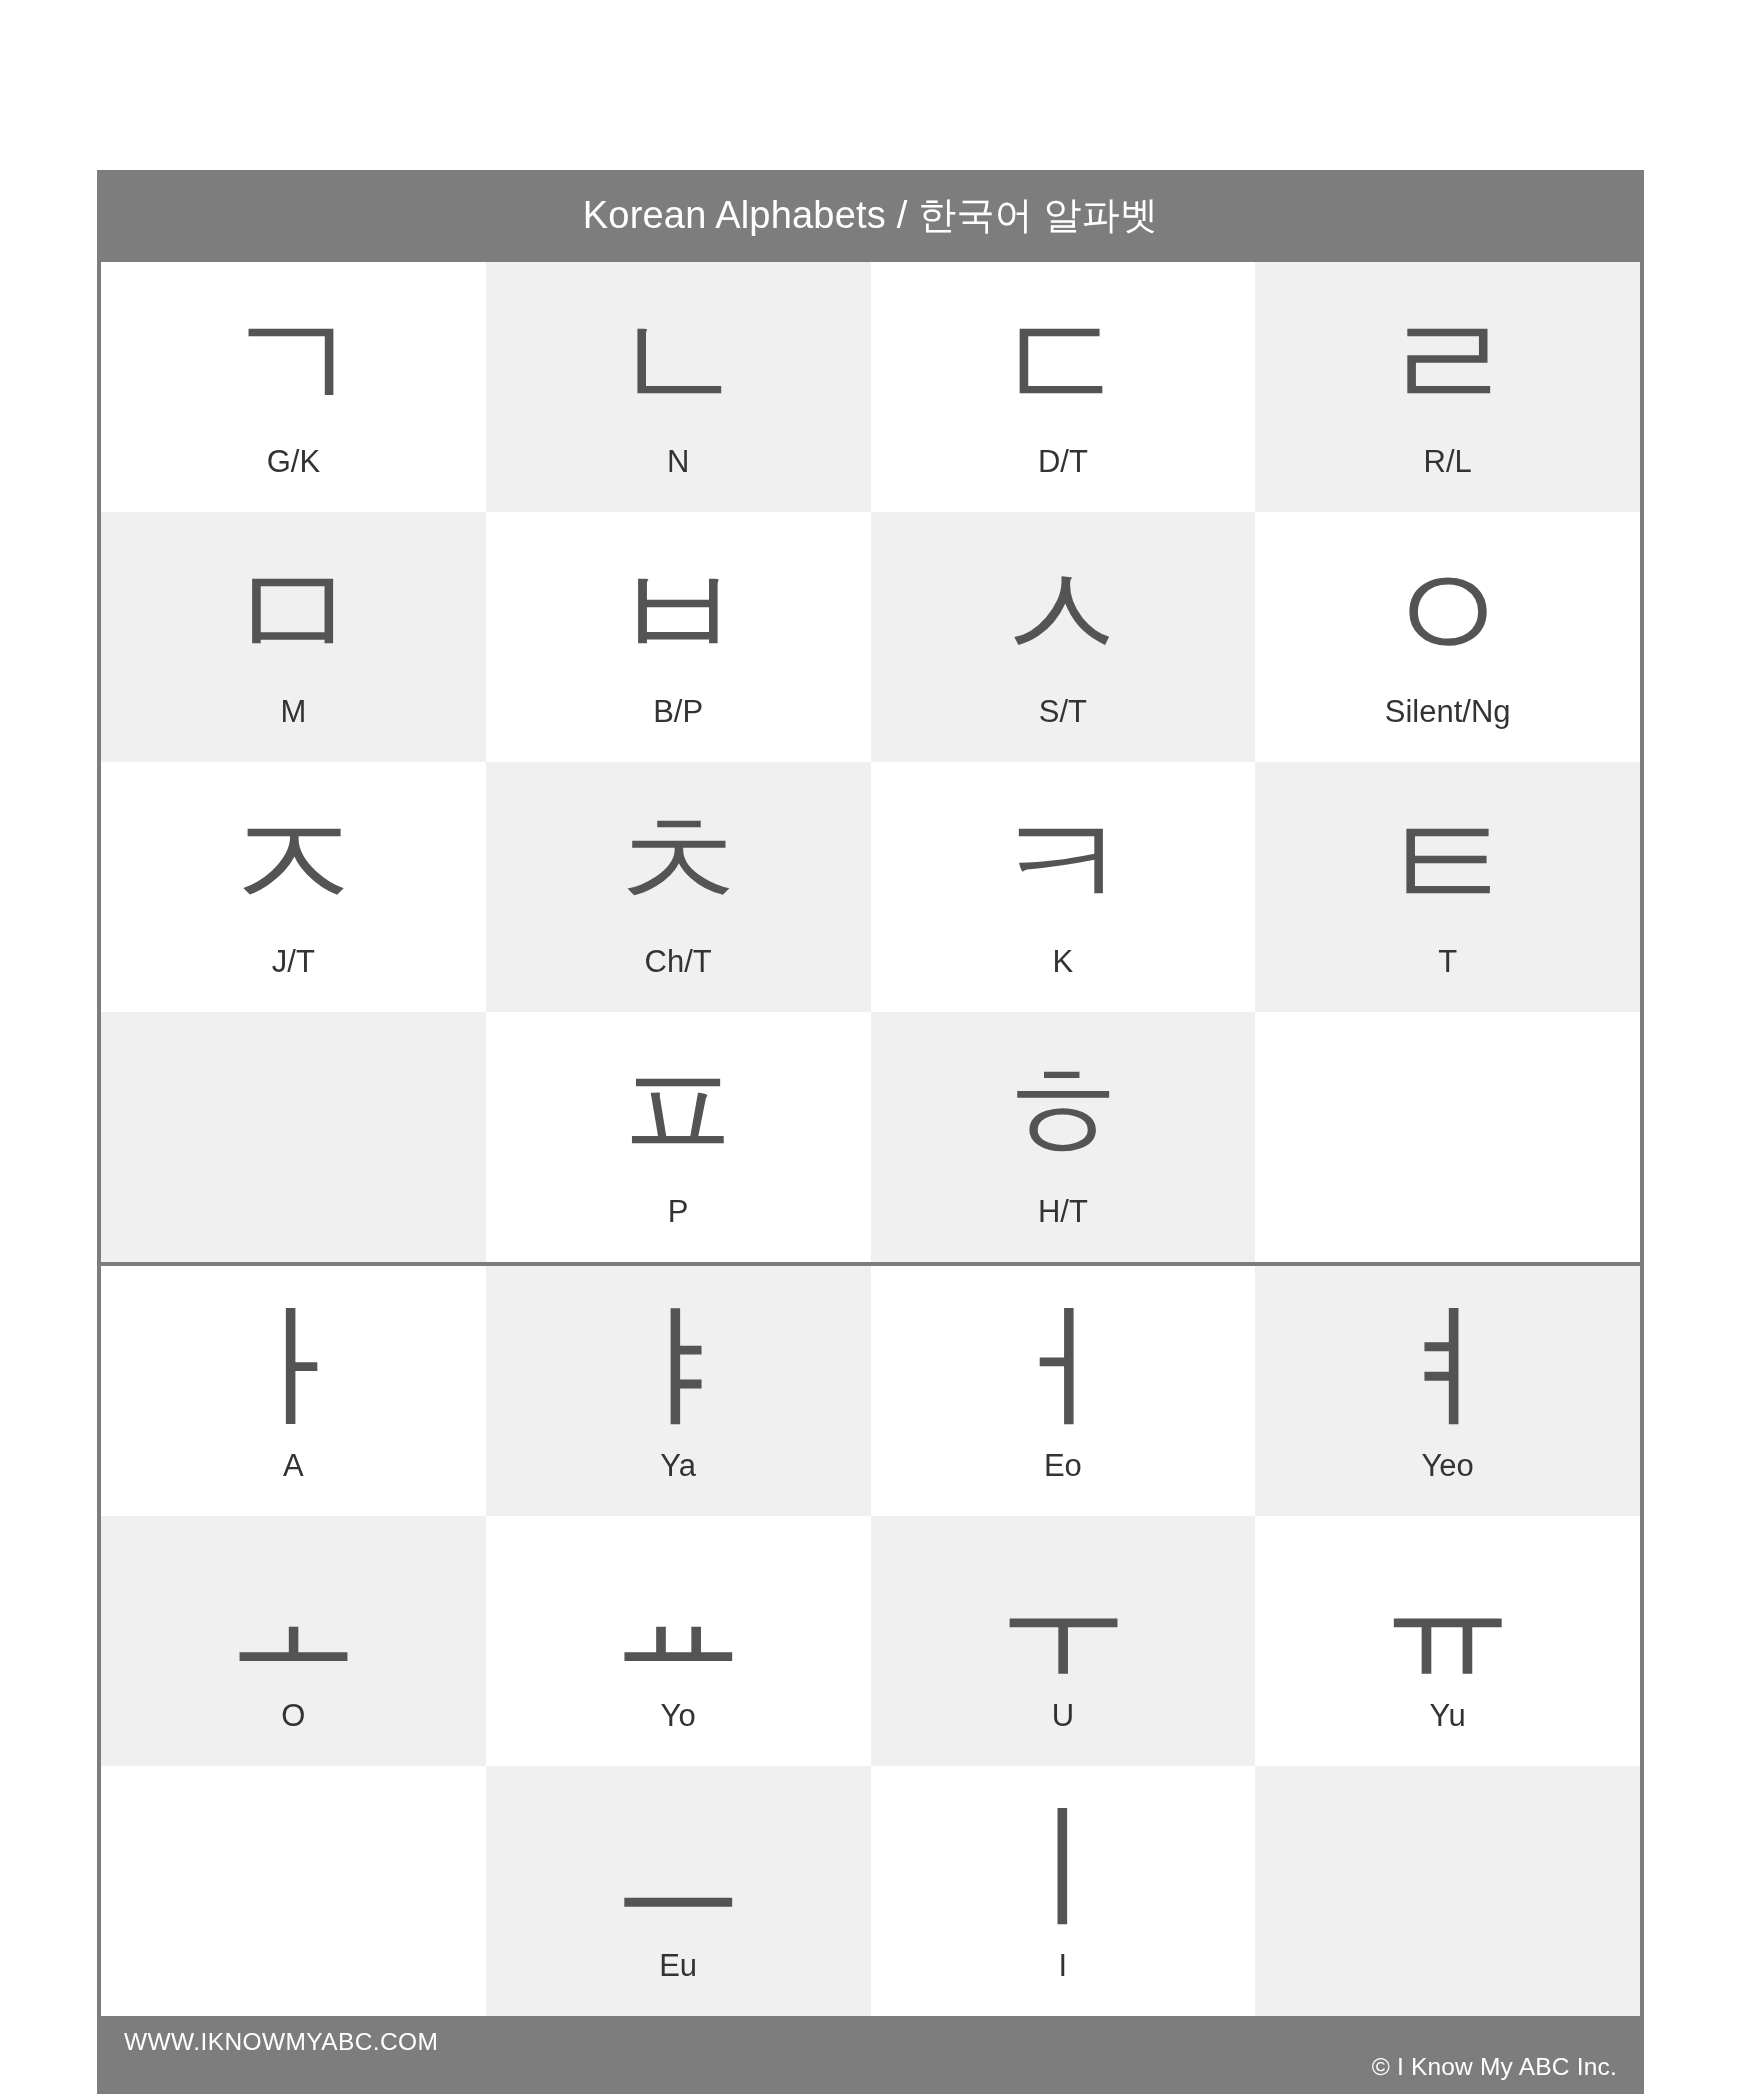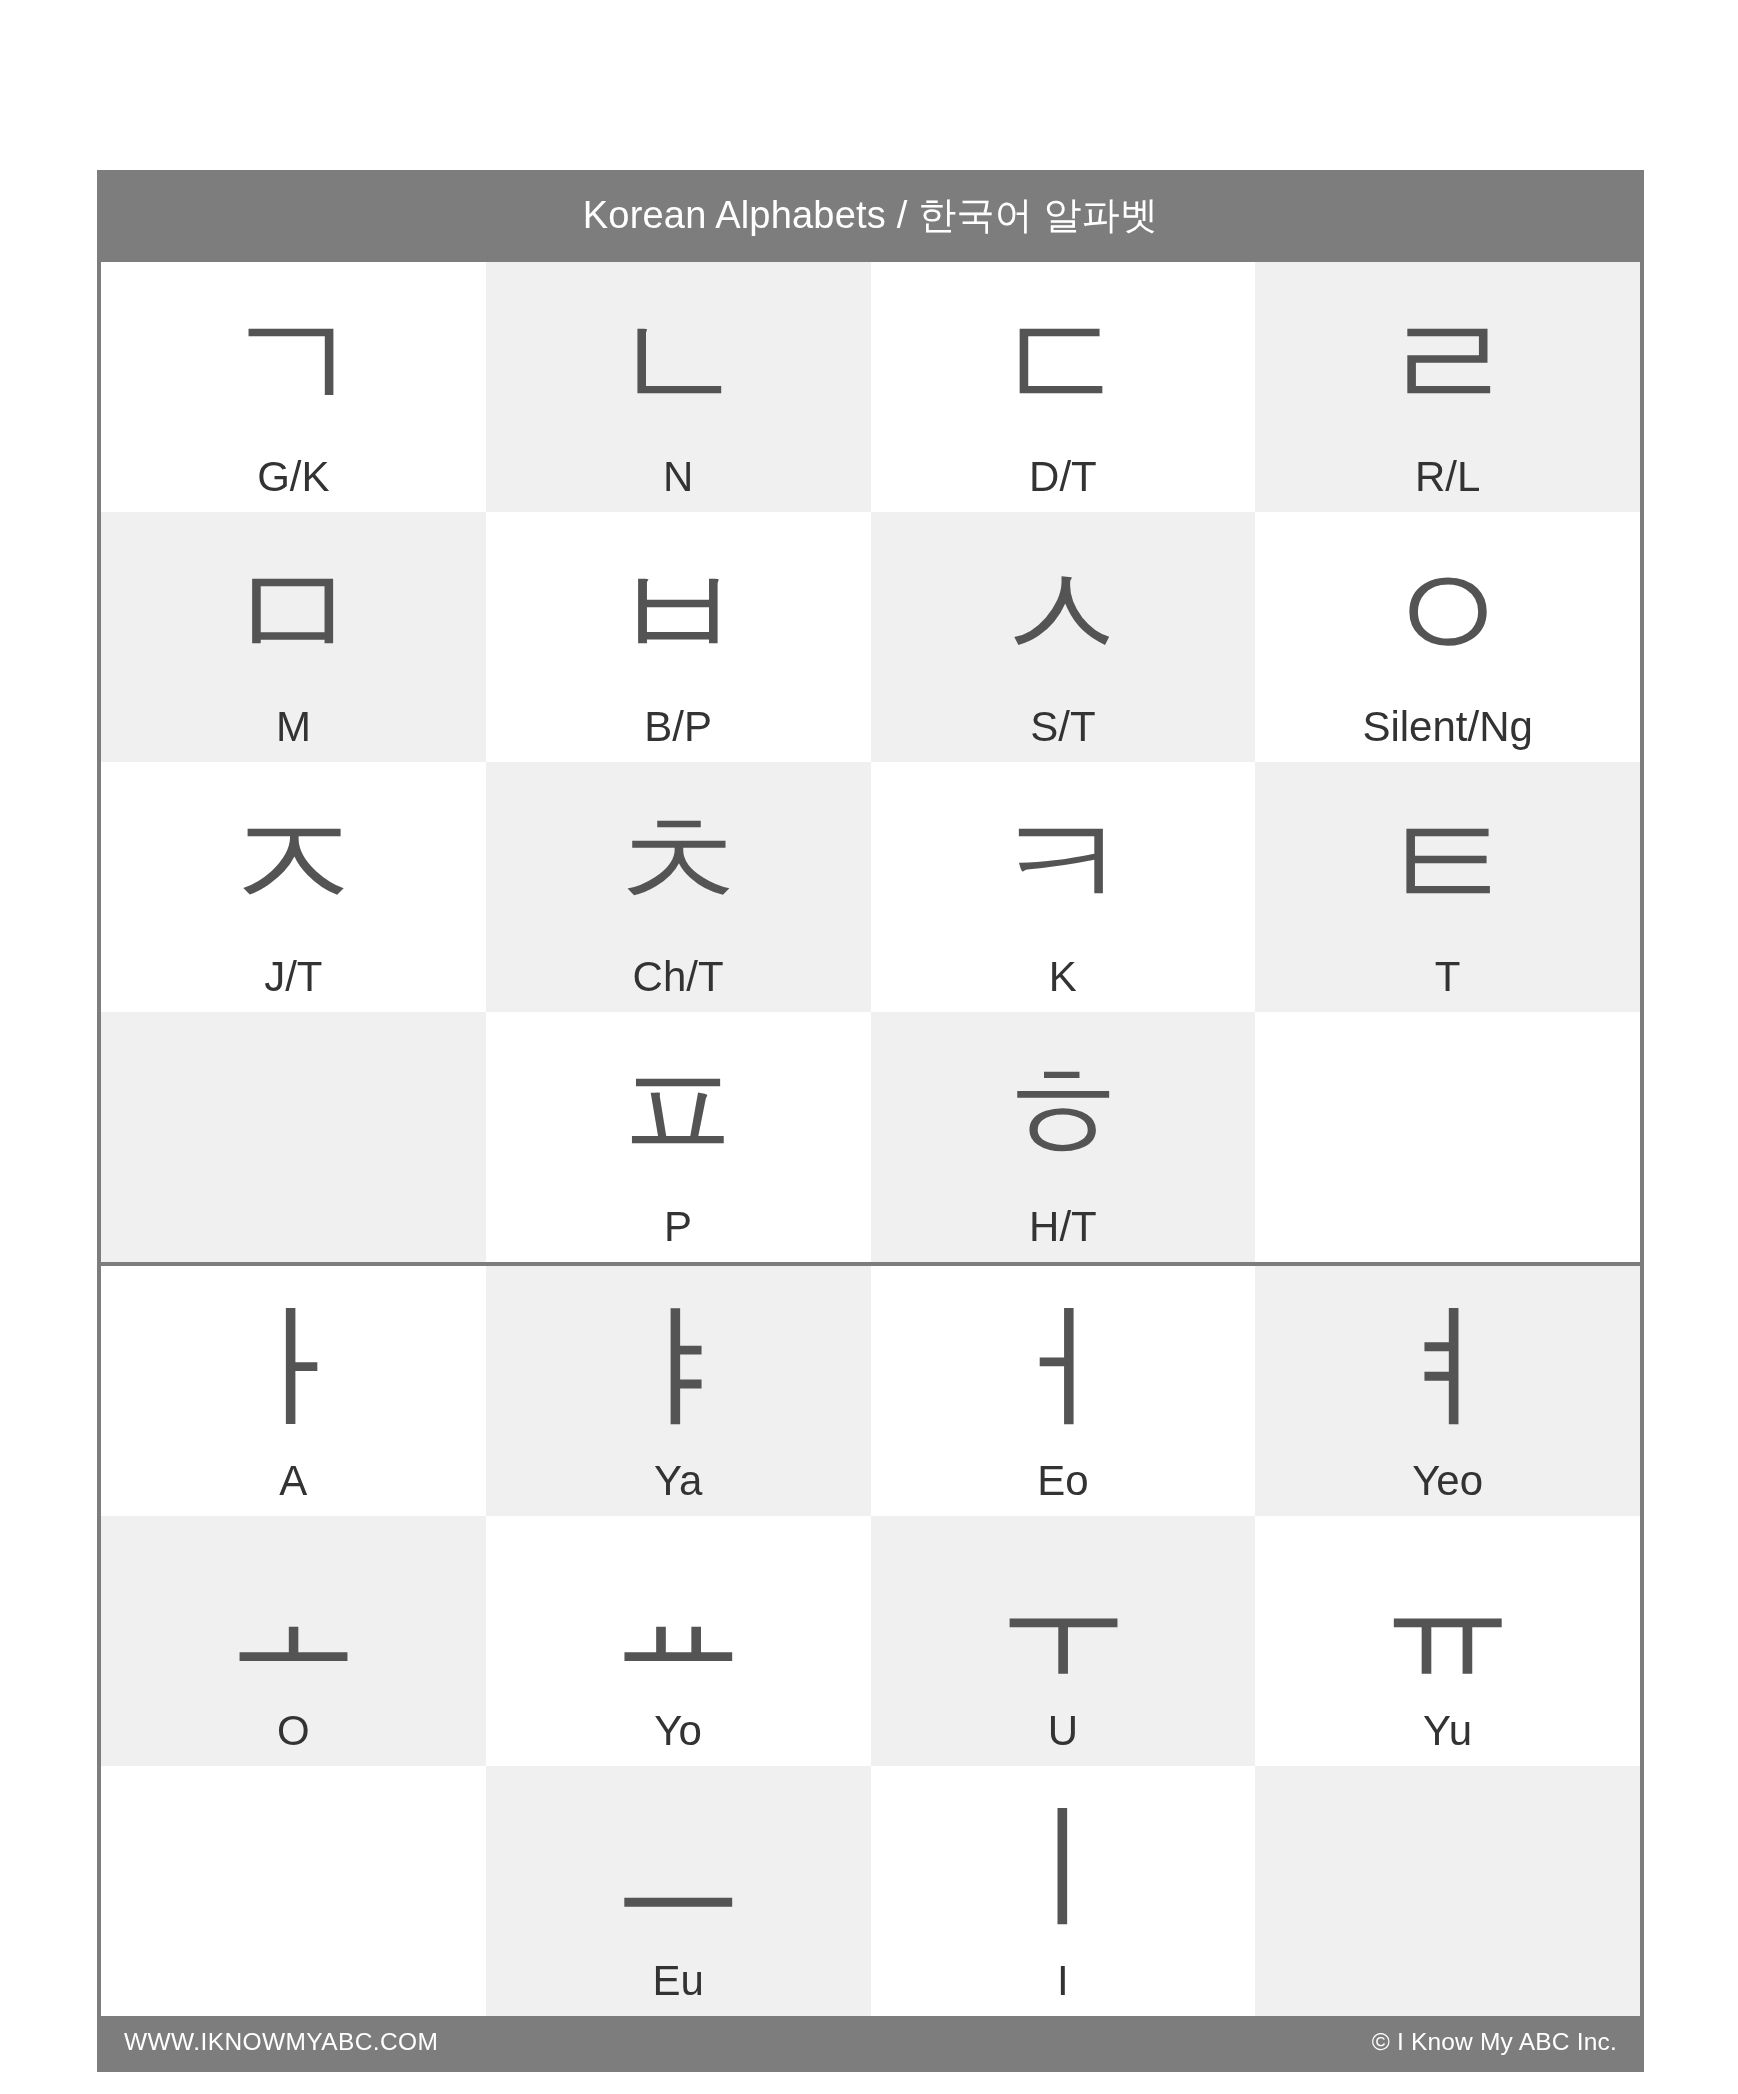--- a/index.html
+++ b/index.html
@@ -58,39 +58,39 @@
     line-height: 1;
     color: #545454;
     margin-top: 21px;
     height: 160px;
     display: flex;
     align-items: center;
     justify-content: center;
     font-weight: normal;
   }
   .romanization {
-    font-size: 42px;
+    font-size: 31px;
     color: #333333;
-    margin-top: 10px;
+    margin-top: 1px;
   }
   .section-break {
     border-top: 4.1px solid #7d7d7d;
   }
   .footer {
     background: #7d7d7d;
     color: #ffffff;
     display: flex;
     justify-content: space-between;
     align-items: flex-start;
     padding: 9.8px 23px 11.5px 23px;
     font-size: 24.5px;
     border-top: 3.3px solid #7d7d7d;
   }
   .footer-left { letter-spacing: 0.4px; }
-  .footer-right { letter-spacing: 0.2px; }
+  .footer-right { letter-spacing: 0.2px; margin-top: 25px; }
 </style>
 </head>
 <body>
 
 <div class="page">
   <div class="chart">
 
     <div class="chart-title">Korean Alphabets / 한국어 알파벳</div>
 
     <div class="grid" id="consonant-grid">

